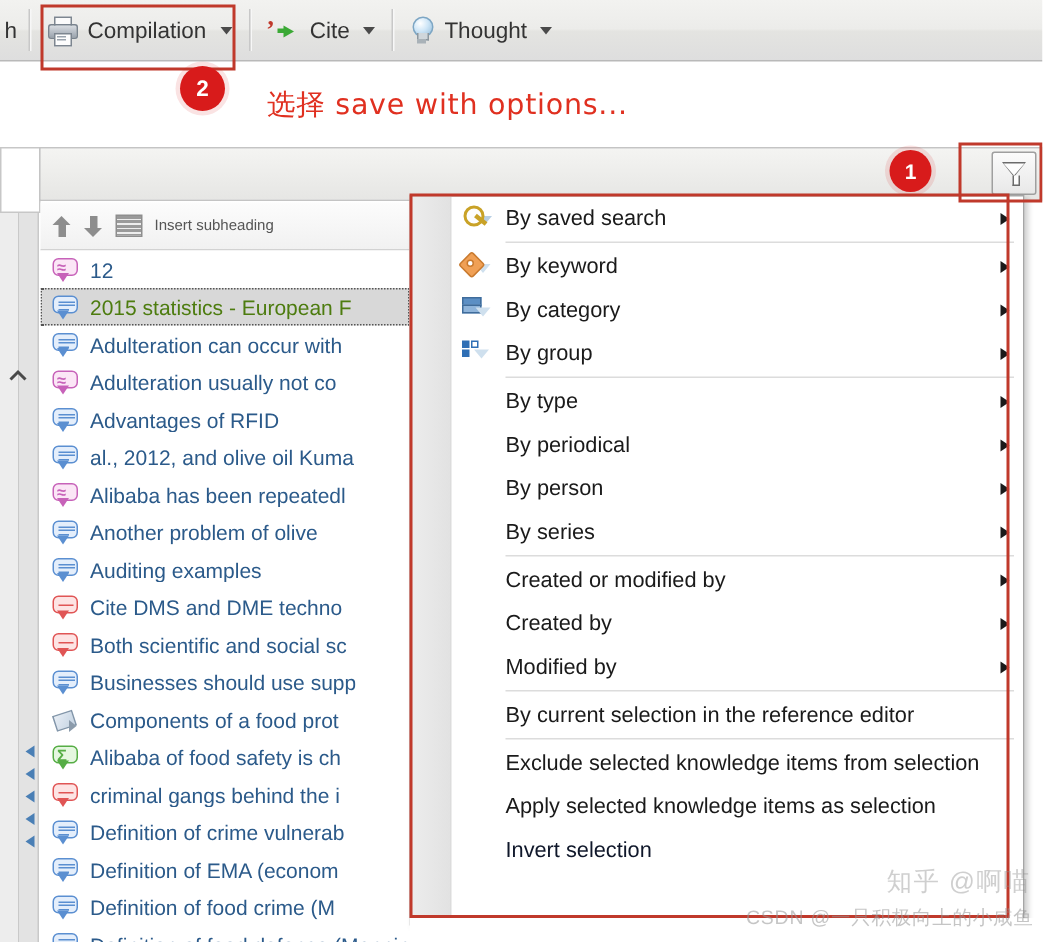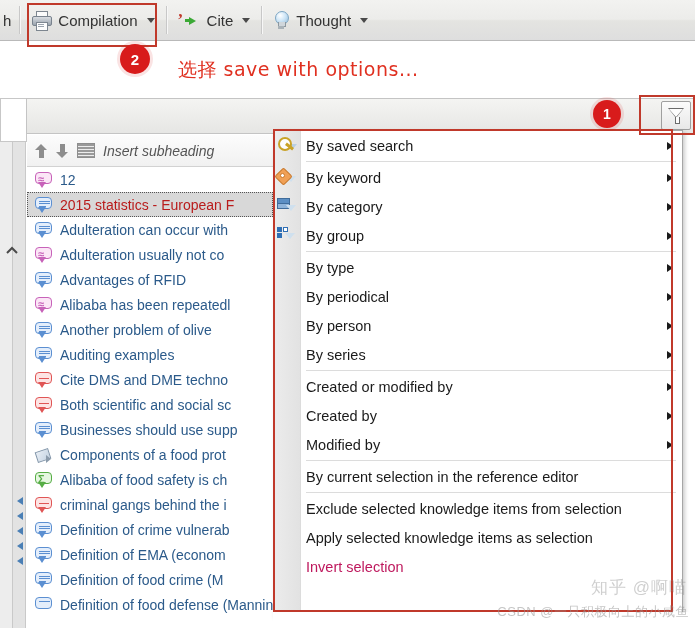--- a/index.html
+++ b/index.html
@@ -95,30 +95,30 @@
   }
   .arrow-up,.arrow-dn{width:13px;height:16px;position:relative;}
   .arrow-up .sh{position:absolute;left:4px;top:6px;width:5px;height:9px;background:#8d8d8d;}
   .arrow-up .hd{position:absolute;left:0px;top:1px;width:0;height:0;
     border-left:6.5px solid transparent;border-right:6.5px solid transparent;border-bottom:6px solid #8d8d8d;}
   .arrow-dn .sh{position:absolute;left:4px;top:1px;width:5px;height:9px;background:#8d8d8d;}
   .arrow-dn .hd{position:absolute;left:0px;top:9px;width:0;height:0;
     border-left:6.5px solid transparent;border-right:6.5px solid transparent;border-top:6px solid #8d8d8d;}
   .ico-lines{width:18px;height:15px;background:repeating-linear-gradient(to bottom,#9a9a9a 0 2px,#ededed 2px 3px);
     border:1px solid #8e8e8e;box-sizing:border-box;}
-  #listbar .lbl{font-size:14px;color:#555;white-space:nowrap;font-style:italic;}
+  #listbar .lbl{font-size:10px;color:#555;white-space:nowrap;}
 
   
   #klist{
     left:27px;top:167px;width:246px;height:461px;background:#ffffff;overflow:hidden;
   }
   .krow{height:25px;display:flex;align-items:center;gap:8px;padding-left:8px;box-sizing:border-box;white-space:nowrap;}
   .krow .ktext{font-size:14px;color:#2b5a8a;overflow:hidden;text-overflow:clip;}
   .krow.sel{background:#d8d8d8;outline:1px dotted #555;outline-offset:-1px;}
-  .krow.sel .ktext{color:#b91c1c;}
+  .krow.sel .ktext{color:#4d7c0f;}
 
   
   .bub{width:17px;height:16px;position:relative;flex:0 0 17px;}
   .bub .bd{position:absolute;left:0;top:0;width:17px;height:12px;border-radius:4px;box-sizing:border-box;}
   .bub .tail{position:absolute;left:3px;top:10px;width:0;height:0;
     border-left:4px solid transparent;border-right:4px solid transparent;border-top:6px solid currentColor;}
   .bub .l{position:absolute;height:1px;left:3px;}
   .bub.blue  .bd{background:#e4eefb;border:1.4px solid #5b8fd1;}
   .bub.blue  {color:#5b8fd1;}
   .bub.blue  .l{background:#5b8fd1;}
@@ -160,21 +160,21 @@
     left:273px;top:130px;width:410px;height:487px;
     background:#ffffff;border:1px solid #a6a6a6;box-sizing:border-box;
     box-shadow:2px 2px 4px rgba(0,0,0,.20);
   }
   #menu-gutter{position:absolute;left:0;top:0;width:26px;height:100%;
     background:linear-gradient(to right,#ececec,#e2e2e2);border-right:1px solid #dcdcdc;}
   .mitem{
     position:relative;height:29px;display:flex;align-items:center;
     padding-left:32px;font-size:14.5px;color:#1a1a1a;white-space:nowrap;box-sizing:border-box;
   }
-  .mitem.disabled{color:#be185d;}
+  .mitem.disabled{color:#0f172a;}
   .msep{height:1px;background:#dcdcdc;margin:1px 6px 1px 32px;}
   .msub{position:absolute;right:9px;top:50%;margin-top:-4px;width:0;height:0;
     border-top:4.5px solid transparent;border-bottom:4.5px solid transparent;border-left:6px solid #1a1a1a;}
   .micon{position:absolute;left:3px;top:50%;margin-top:-9px;width:20px;height:18px;}
 
   
   .ic-savedsearch{position:relative;width:20px;height:18px;}
   .ic-savedsearch .ring{position:absolute;left:1px;top:0px;width:10px;height:10px;border-radius:50%;
     border:2px solid #c9a227;background:#fdfdfd;}
   .ic-savedsearch .hand{position:absolute;left:8px;top:8px;width:9px;height:3px;background:#c9a227;transform:rotate(38deg);}
@@ -297,20 +297,31 @@
         <span class="bd">
           <span class="l l1"></span>
           <span class="l l2"></span>
           <span class="l l3"></span>
         </span>
         <span class="tail"></span>
       </span>
       <span class="ktext">Advantages of RFID</span>
     </div>
     <div class="krow">
+      <span class="bub blue">
+        <span class="bd">
+          <span class="l l1"></span>
+          <span class="l l2"></span>
+          <span class="l l3"></span>
+        </span>
+        <span class="tail"></span>
+      </span>
+      <span class="ktext">al., 2012, and olive oil Kuma</span>
+    </div>
+    <div class="krow">
       <span class="bub pink tilde">
         <span class="bd">
           <span class="sigtilde">≈</span>
         </span>
         <span class="tail"></span>
       </span>
       <span class="ktext">Alibaba has been repeatedl</span>
     </div>
     <div class="krow">
       <span class="bub blue">
@@ -428,21 +439,21 @@
         </span>
       </span>
       <span class="ktext">Definition of food defense (Manning &amp; Soon)</span>
     </div>
   </div>
 
 <div class="abs" id="rightpane"></div>
 
 <div class="abs" id="menu">
   <div id="menu-gutter"></div>
-  <div id="menu-body" style="position:relative;">
+  <div id="menu-body" style="position:relative;padding-left:31px;">
       <div class="mitem">
         <span class="micon"><span class="ic-savedsearch"><span class="fun"></span><span class="ring"></span><span class="hand"></span></span></span>
         <span>By saved search</span>
         <span class="msub"></span>
       </div>
       <div class="msep"></div>
       <div class="mitem">
         <span class="micon"><span class="ic-keyword"><span class="fun"></span><span class="tag"></span><span class="hole"></span></span></span>
         <span>By keyword</span>
         <span class="msub"></span>

